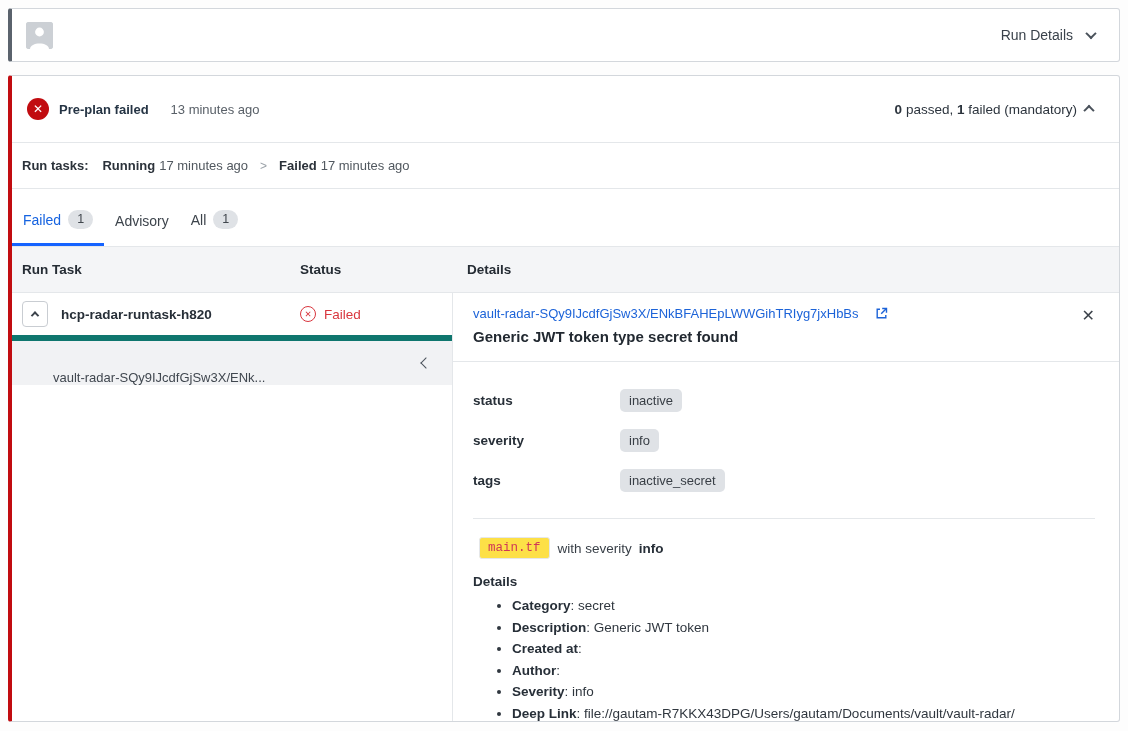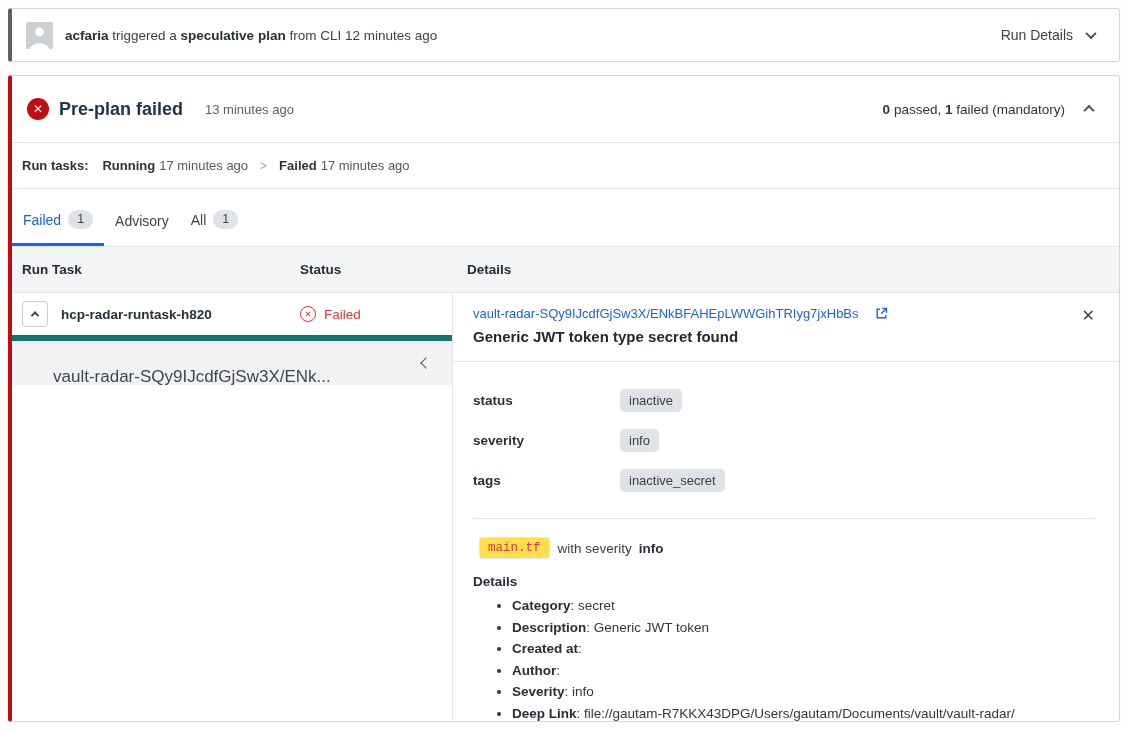--- a/index.html
+++ b/index.html
@@ -21,23 +21,23 @@
   .chev.down { transform:rotate(45deg) translate(-1px,-1px); }
   .chev.up { transform:rotate(-135deg) translate(-1px,-1px); }
   .chev.left { transform:rotate(135deg); border-width:1.5px; }
   .chev.thin { color:#4a525b; }
 
   
   .main-card { height:647px; border-left:4px solid #c10c10; display:flex; flex-direction:column; overflow:hidden; }
 
   .preplan-header { height:66px; flex:none; display:flex; align-items:center; padding:0 26px 0 15px; }
   .fail-circle { width:22px; height:22px; border-radius:50%; background:#c10c10; color:#fff; display:flex; align-items:center; justify-content:center; font-size:12px; font-weight:bold; flex:none; }
-  .preplan-title { font-size:18px; font-weight:bold; color:#253444; margin-left:10px; }
+  .preplan-title { font-size:13px; font-weight:bold; color:#253444; margin-left:10px; }
   .preplan-time { font-size:13px; color:#596068; margin-left:22px; }
-  .preplan-summary { font-size:13.5px; color:#2c343d; display:flex; align-items:center; gap:20px; }
+  .preplan-summary { font-size:13.5px; color:#2c343d; display:flex; align-items:center; gap:8px; }
   .collapse-btn { color:#4a525b; cursor:pointer; display:flex; align-items:center; }
 
   .runtasks-bar { height:47px; flex:none; border-top:1px solid #e4e7ea; border-bottom:1px solid #e4e7ea; display:flex; align-items:center; padding:0 10px; font-size:13px; color:#51585f; }
   .runtasks-bar b { color:#2b323a; }
   .rt-sep { color:#9aa1a8; margin:0 12px; font-size:12px; }
   .rt-stage b { margin-right:4px; }
   .rt-label { margin-right:14px; }
 
   .tabs { height:58px; flex:none; border-bottom:1px solid #e4e7ea; display:flex; align-items:flex-end; padding-top:14px; }
   .tab { display:flex; align-items:center; gap:7px; padding:0 11px 14px 11px; font-size:14px; color:#3d444c; cursor:pointer; border-bottom:3px solid transparent; }
@@ -49,21 +49,21 @@
   .content { flex:1; display:flex; min-height:0; }
   .left-col { width:441px; flex:none; border-right:1px solid #e4e7ea; display:flex; flex-direction:column; }
   .task-row { height:48px; flex:none; border-bottom:6px solid #0f766e; display:grid; grid-template-columns:278px 1fr; align-items:center; padding-left:10px; }
   .task-name-cell { display:flex; align-items:center; gap:13px; }
   .expander { width:26px; height:26px; border:1px solid #c9cdd2; border-radius:4px; background:#fff; display:flex; align-items:center; justify-content:center; color:#3c434b; cursor:pointer; }
   .expander .chev { width:6px; height:6px; }
   .task-name { font-size:13.5px; font-weight:bold; color:#272f38; }
   .status-cell { display:flex; align-items:center; gap:8px; color:#d9363e; font-size:13.5px; }
   .status-x { width:16px; height:16px; border:1.5px solid #d9363e; border-radius:50%; display:flex; align-items:center; justify-content:center; font-size:8.5px; font-weight:bold; flex:none; }
   .sub-row { height:44px; flex:none; background:#f1f2f4; display:flex; align-items:center; justify-content:space-between; padding:0 22px 0 41px; cursor:pointer; }
-  .sub-row-name { font-size:17px; color:#40474f;margin-top:28px; }
+  .sub-row-name { font-size:13px; color:#40474f;margin-top:28px; }
 
   
   .details-panel { flex:1; display:flex; flex-direction:column; overflow:hidden; }
   .details-header { flex:none; padding:13px 22px 16px 20px; border-bottom:1px solid #e4e7ea; display:flex; justify-content:space-between; }
   .dh-link { font-size:13px; color:#1c63d8; display:flex; align-items:center; gap:16px; cursor:pointer; }
   .dh-title { font-size:15px; font-weight:bold; color:#222931; margin-top:7px; }
   .close-x { font-size:16px; color:#3c434b; cursor:pointer; line-height:1; padding:2px; }
 
   .details-body { padding:18px 24px 0 20px; font-size:13.5px; color:#30373f; }
   .kv-row { display:grid; grid-template-columns:147px 1fr; align-items:center; height:40px; }
@@ -85,21 +85,20 @@
 <div class="page">
 
   <div class="card top-card">
     <span class="avatar">
       <svg width="27" height="27" viewBox="0 0 27 27">
           <rect width="27" height="27" fill="#ccd0d5"></rect>
           <circle cx="13.5" cy="10" r="4.4" fill="#ffffff"></circle>
           <path d="M4 27 C4 19.5 23 19.5 23 27 Z" fill="#ffffff"></path>
         </svg>
     </span>
-    <span class="trigger-text"><b>acfaria</b><span> triggered a </span><b>speculative plan</b><span> from CLI 12 minutes ago</span></span>
     <span class="top-spacer"></span>
     <span class="run-details">
       <span>Run Details</span>
       <span class="chev down thin"></span>
     </span>
   </div>
 
   <div class="card main-card">
 
     <div class="preplan-header">

